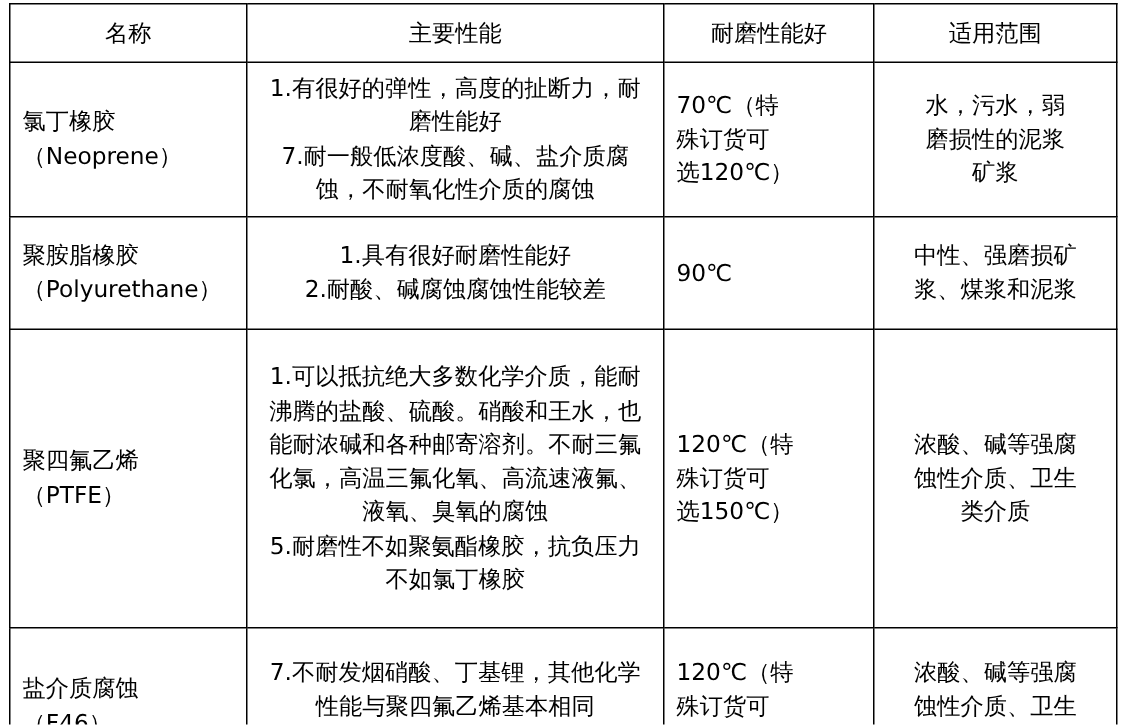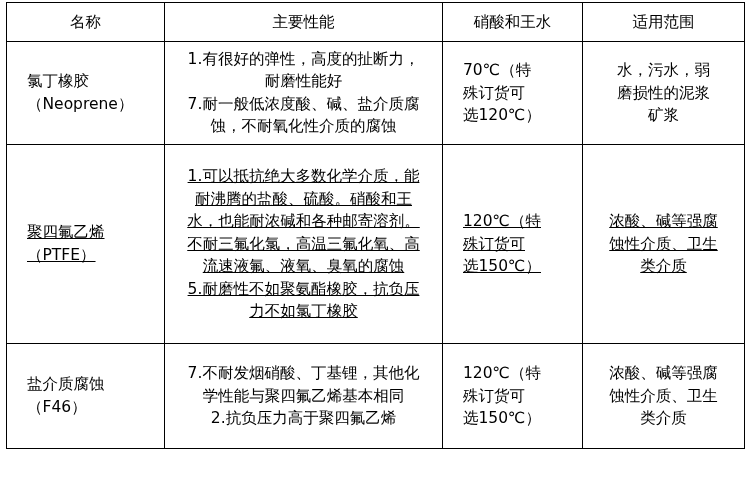--- a/index.html
+++ b/index.html
@@ -20,21 +20,21 @@
     padding: 2px 6px 2px 6px;
   }
   table.spec-table {
     border-collapse: collapse;
     width: 738px;
     table-layout: fixed;
   }
   table.spec-table td,
   table.spec-table th {
     border: 1px solid #000000;
-    padding: 6px 20px;
+    padding: 6px 8px;
     font-size: 15.5px;
     line-height: 1.45;
     vertical-align: middle;
     font-weight: normal;
   }
   
   col.c-name   { width: 158px; }
   col.c-perf   { width: 278px; }
   col.c-temp   { width: 140px; }
   col.c-scope  { width: 162px; }
@@ -59,39 +59,39 @@
   .line {
     display: block;
   }
   .name-en {
     display: block;
   }
   
   tr.r-head td { height: 26px; }
   tr.r1 td { height: 84px; }
   tr.r2 td { height: 62px; }
-  tr.r3 td { height: 186px; text-decoration: underline; }
+  tr.r3 td { height: 186px; }
   tr.r4 td { height: 92px; }
 </style>
 </head>
 <body>
 
 <div class="table-wrap">
   <table class="spec-table">
     <colgroup>
       <col class="c-name">
       <col class="c-perf">
       <col class="c-temp">
       <col class="c-scope">
     </colgroup>
     <thead>
       <tr class="r-head">
         <td>名称</td>
         <td>主要性能</td>
-        <td>硝酸和王水</td>
+        <td>耐磨性能好</td>
         <td>适用范围</td>
       </tr>
     </thead>
     <tbody>
 
       <tr class="r1">
         <td class="name-cell">
           <span class="line">氯丁橡胶</span>
           <span class="name-en">（Neoprene）</span>
         </td>
@@ -104,20 +104,37 @@
           <span class="line">殊订货可</span>
           <span class="line">选120℃）</span>
         </td>
         <td class="scope-cell">
           <span class="line">水，污水，弱</span>
           <span class="line">磨损性的泥浆</span>
           <span class="line">矿浆</span>
         </td>
       </tr>
 
+      <tr class="r2">
+        <td class="name-cell">
+          <span class="line">聚胺脂橡胶</span>
+          <span class="name-en">（Polyurethane）</span>
+        </td>
+        <td class="perf-cell">
+          <span class="line">1.具有很好耐磨性能好</span>
+          <span class="line">2.耐酸、碱腐蚀腐蚀性能较差</span>
+        </td>
+        <td class="temp-cell">
+          <span class="line">90℃</span>
+        </td>
+        <td class="scope-cell">
+          <span class="line">中性、强磨损矿</span>
+          <span class="line">浆、煤浆和泥浆</span>
+        </td>
+      </tr>
 
       <tr class="r3">
         <td class="name-cell">
           <span class="line">聚四氟乙烯</span>
           <span class="name-en">（PTFE）</span>
         </td>
         <td class="perf-cell">
           <span class="line">1.可以抵抗绝大多数化学介质，能耐沸腾的盐酸、硫酸。硝酸和王水，也能耐浓碱和各种邮寄溶剂。不耐三氟化氯，高温三氟化氧、高流速液氟、液氧、臭氧的腐蚀</span>
           <span class="line">5.耐磨性不如聚氨酯橡胶，抗负压力不如氯丁橡胶</span>
         </td>

